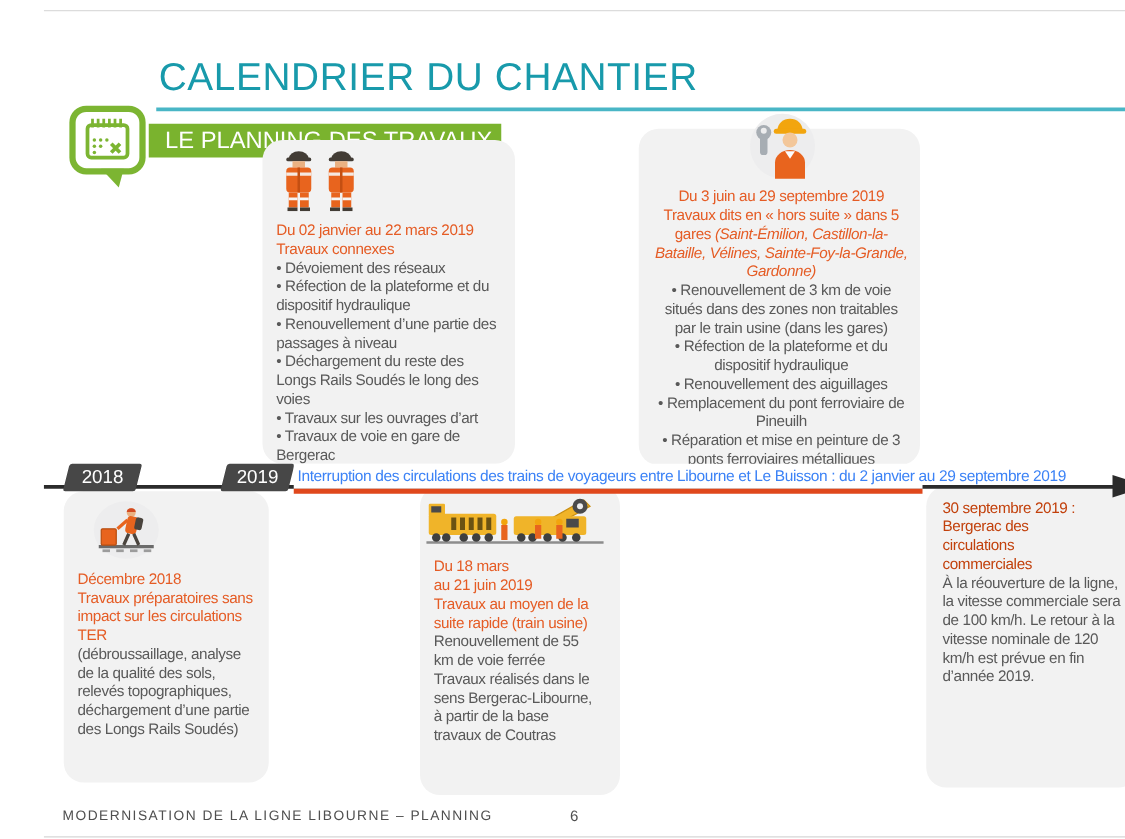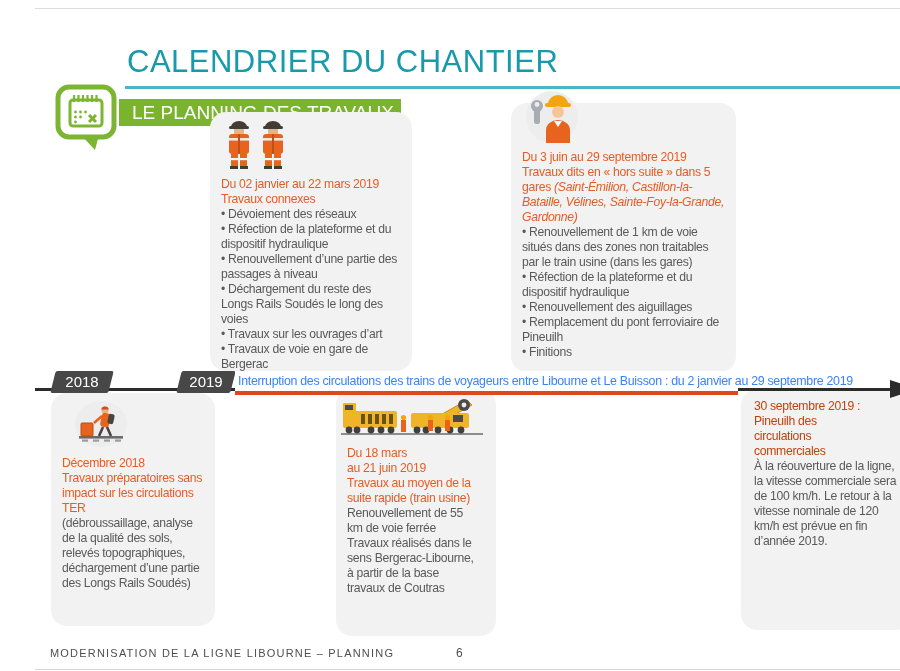--- a/index.html
+++ b/index.html
@@ -16,21 +16,21 @@
   .title-rule { position:absolute; left:90px; top:86px; width:781px; height:3px; background:#49b6c6; }
   .banner { position:absolute; left:84px; top:99px; width:269px; height:27px; background:#7ab32e; color:#fff;
             font-size:19px; line-height:27px; padding-left:13px; }
   .bubble-wrap { position:absolute; left:19px; top:84px; }
 
   
   .panel { position:absolute; background:#f2f2f2; border-radius:16px; font-size:12.2px; line-height:15px;
            letter-spacing:-0.3px; color:#595959; }
   .p-inner { padding:7px 8px 6px 11px; }
   #panel-connexes     { left:175px; top:112px; width:202px; height:259px; }
-  #panel-hors-suite   { left:476px; top:103px; width:225px; height:269px; }
+  #panel-hors-suite   { left:476px; top:103px; width:225px; height:269px;text-align:center; }
   #panel-preparatoires{ left:16px;  top:393px; width:164px; height:233px; }
   #panel-suite-rapide { left:301px; top:389px; width:160px; height:247px; }
   #panel-reprise      { left:706px; top:389px; width:170px; height:241px; }
   #panel-suite-rapide .p-inner { padding-right:20px; }
 
   .txt { white-space:pre-line; }
   .date, .blk-title { color:#e55c25; }
   .green-txt { color:#c2410c; }
   .stations { font-style:italic; }
   .bullet-item { color:#595959; }
@@ -133,24 +133,25 @@
           <path d="M24 16 a10 9 0 0 1 20 0 z" fill="#f2a50e"></path>
           <rect x="21" y="15" width="26" height="4" rx="2" fill="#f2a50e"></rect>
           <circle cx="34" cy="24" r="6" fill="#f3c79a"></circle>
           <path d="M22 55 v-13 a12 10 0 0 1 24 0 v13 z" fill="#e8641e"></path>
           <path d="M30 33 l4 6 4 -6 z" fill="#fdfdfd"></path>
         </svg>
       </div>
       <div class="txt date">Du 3 juin au 29 septembre 2019</div>
       <div class="blk-title"><span>Travaux dits en « hors suite » dans 5 gares</span> <span class="stations">(Saint-Émilion, Castillon-la-Bataille, Vélines, Sainte-Foy-la-Grande, Gardonne)</span></div>
       <div>
-          <div class="bullet-item">Renouvellement de 1 km de voie situés dans des zones non traitables par le train usine (dans les gares)</div>
+          <div class="bullet-item">Renouvellement de 3 km de voie situés dans des zones non traitables par le train usine (dans les gares)</div>
           <div class="bullet-item">Réfection de la plateforme et du dispositif hydraulique</div>
           <div class="bullet-item">Renouvellement des aiguillages</div>
           <div class="bullet-item">Remplacement du pont ferroviaire de Pineuilh</div>
+          <div class="bullet-item">Réparation et mise en peinture de 3 ponts ferroviaires métalliques</div>
           <div class="bullet-item">Finitions</div>
         </div>
     </div>
   </div>
 
   <div class="timeline-line"></div>
   <div class="timeline-arrowhead"></div>
   <div class="year-box" id="year-2018">2018</div>
   <div class="year-box" id="year-2019">2019</div>
   <div class="interruption-bg"></div>
@@ -228,21 +229,21 @@
 au 21 juin 2019</div>
       <div class="txt blk-title">Travaux au moyen de la suite rapide (train usine)</div>
       <div class="txt">Renouvellement de 55 km de voie ferrée
 Travaux réalisés dans le sens Bergerac-Libourne, à partir de la base travaux de Coutras</div>
     </div>
   </div>
 
   <div class="panel" id="panel-reprise">
     <div class="p-inner" style="padding-top:10px; padding-left:13px;">
       <div class="txt date green-txt">30 septembre 2019 :</div>
-      <div class="txt blk-title green-txt narrow">Pineuilh des circulations commerciales</div>
+      <div class="txt blk-title green-txt narrow">Bergerac des circulations commerciales</div>
       <div class="txt">À la réouverture de la ligne, la vitesse commerciale sera de 100 km/h. Le retour à la vitesse nominale de 120 km/h est prévue en fin d’année 2019.</div>
     </div>
   </div>
 
   <div class="footer-left">MODERNISATION DE LA LIGNE LIBOURNE – PLANNING</div>
   <div class="footer-page">6</div>
 
   <div class="bottom-hairline"></div>
   <div class="right-bar"></div>
 </div>

